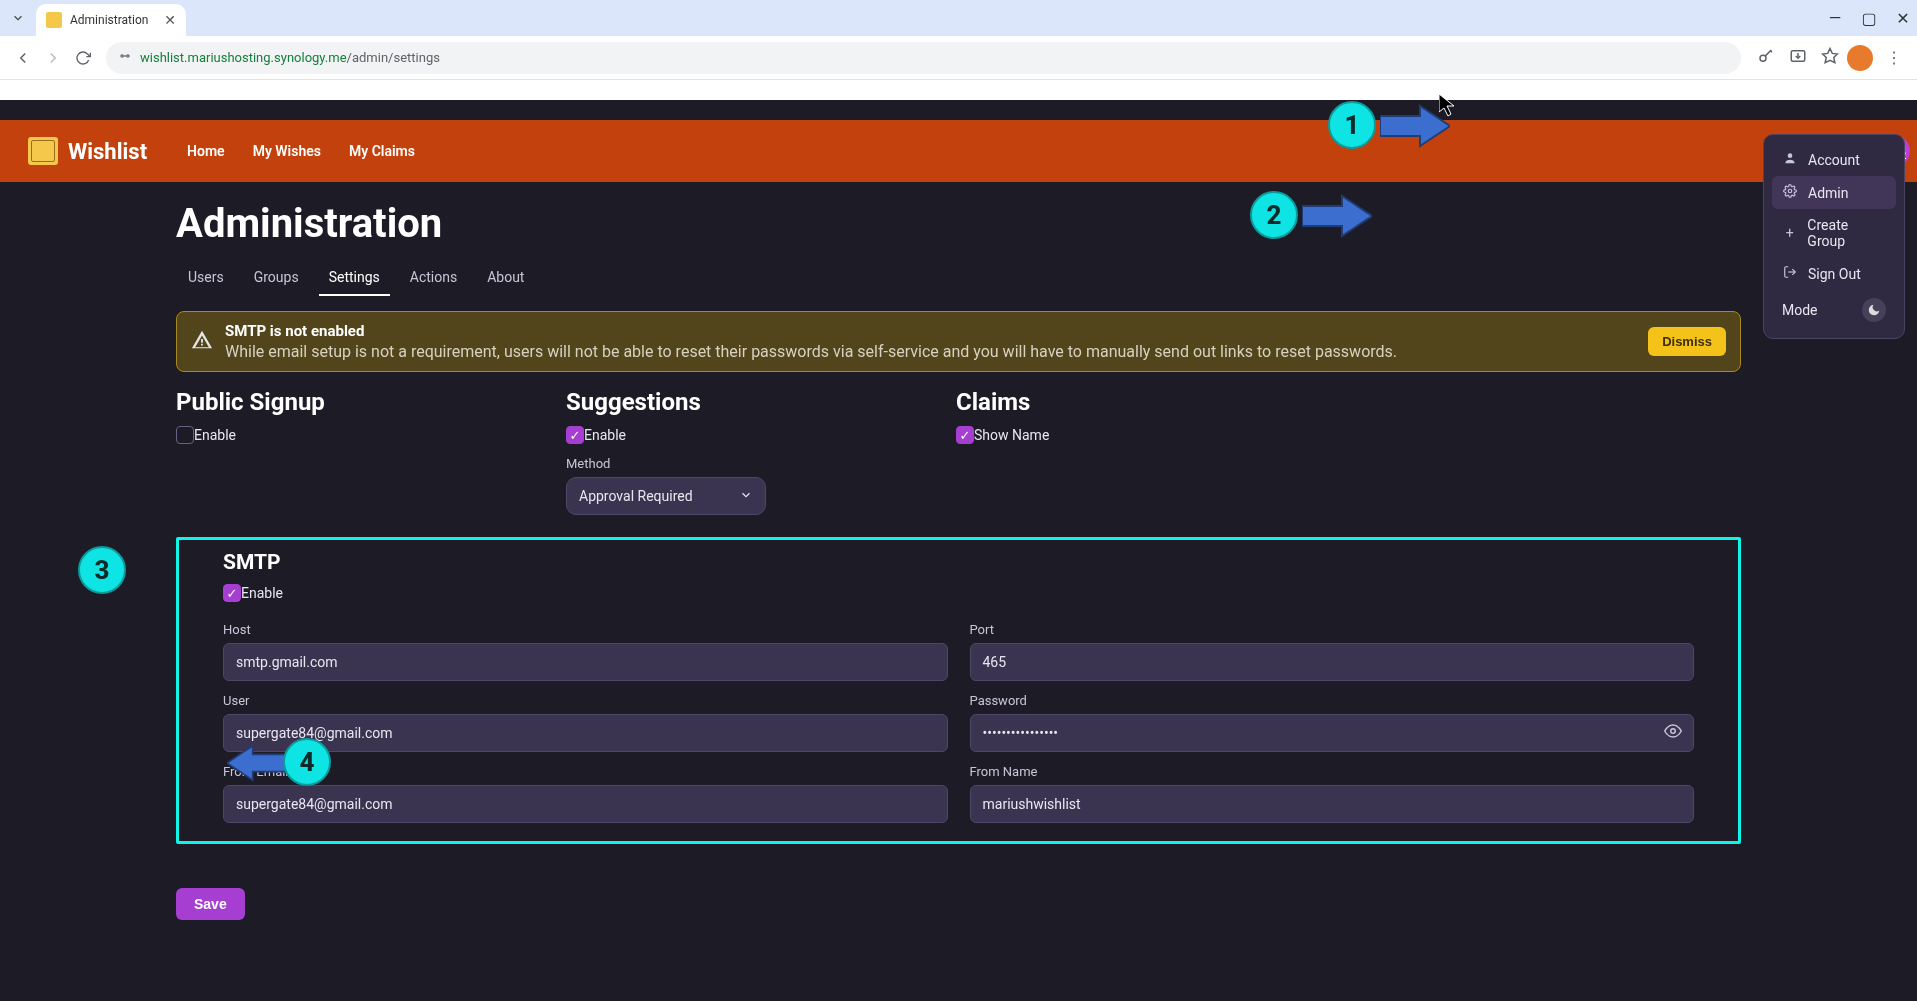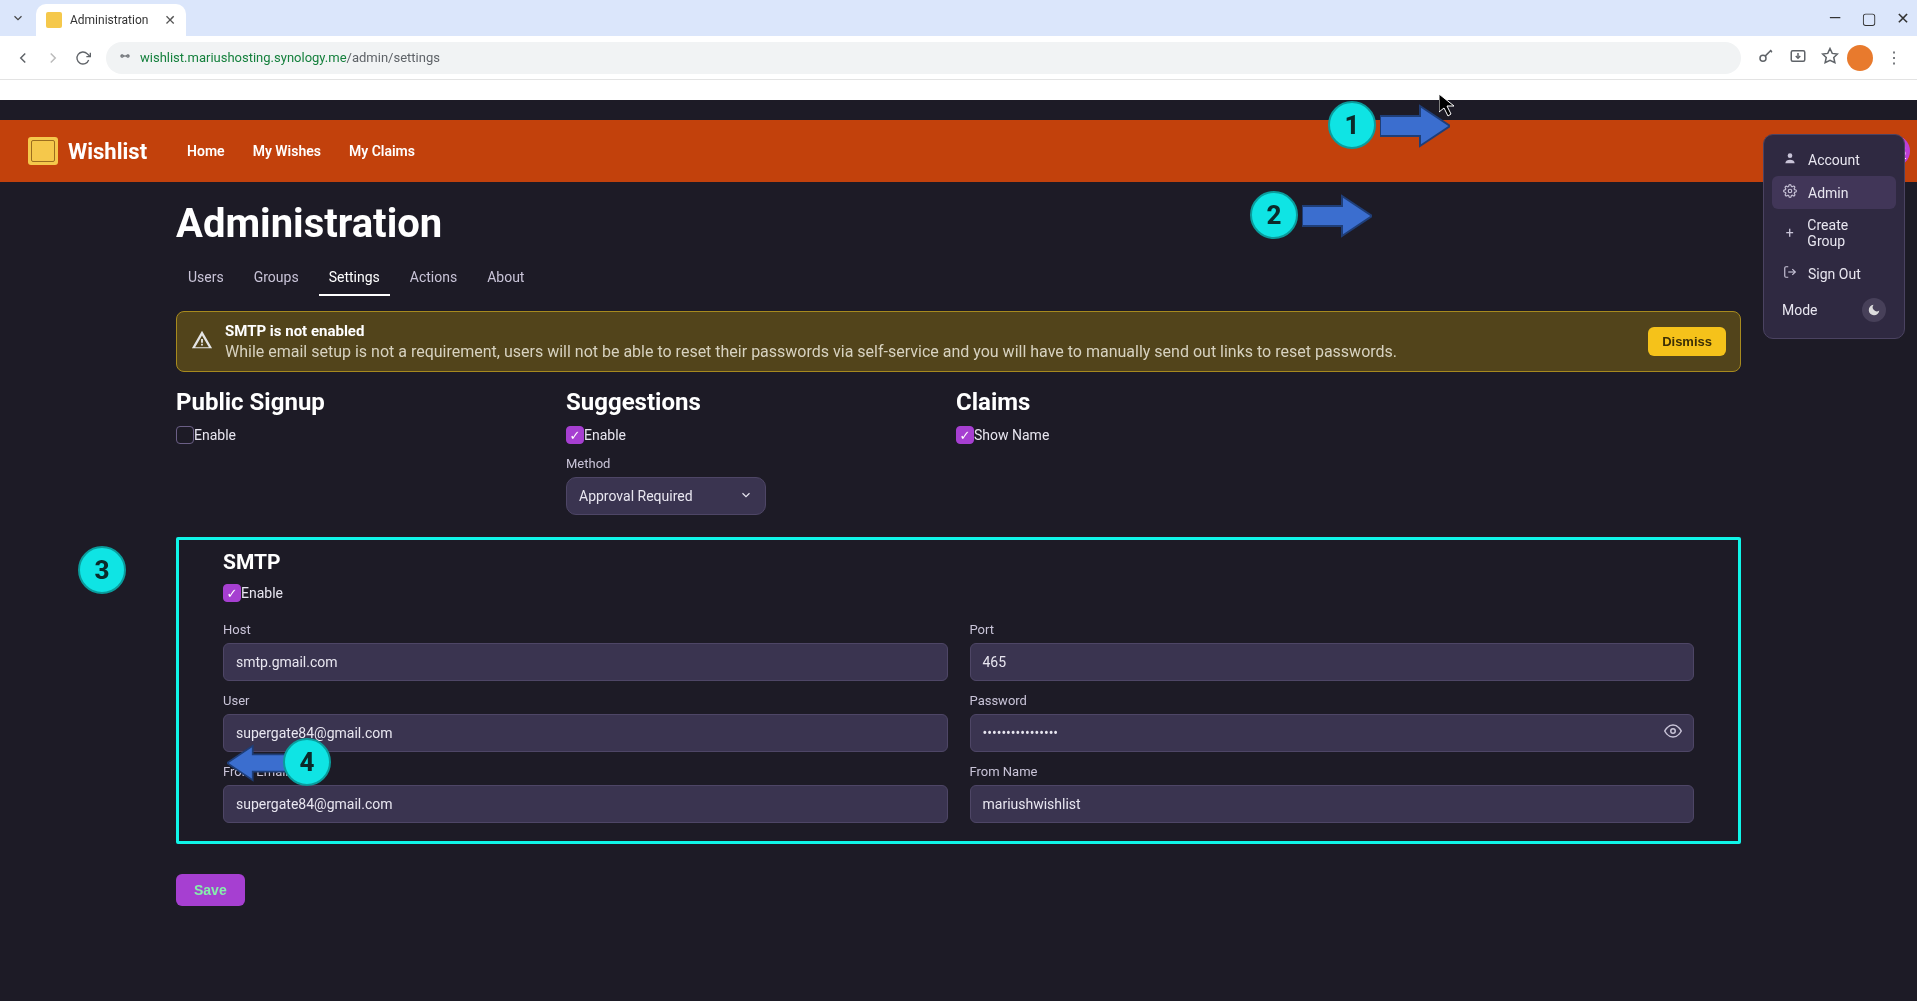--- a/index.html
+++ b/index.html
@@ -143,22 +143,22 @@
   .smtp-grid{display:grid;grid-template-columns:1fr 1fr;gap:0 22px;}
   .input{
     background:#3a3450;border:1px solid #4e4666;border-radius:6px;
     height:38px;padding:0 12px;font-size:14px;color:#e8e6f0;width:100%;
     display:flex;align-items:center;
   }
   .input-wrap{position:relative;}
   .eye{position:absolute;right:12px;top:50%;transform:translateY(-50%);color:#c9c4d8;}
 
   .save-btn{
-    margin-left:176px;
-    background:#a63fd1;color:#86efac;border:none;
+    margin-top:14px;margin-left:176px;
+    background:#a63fd1;color:#ffffff;border:none;
     padding:8px 18px;border-radius:6px;font-size:14px;font-weight:600;
   }
 
   
   .dropdown{
     position:absolute;
     top:134px; right:12px;
     width:142px;
     background:#2f2941;
     border:1px solid #4b4361;

